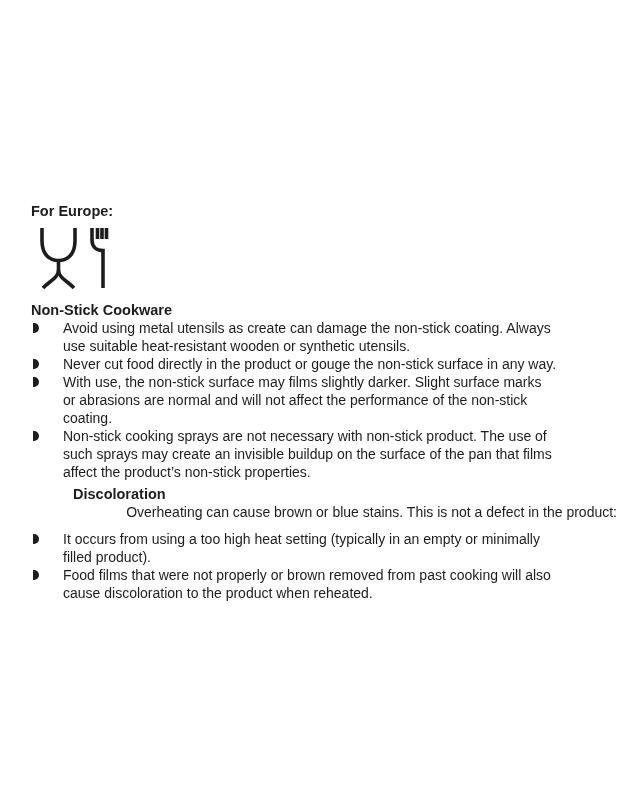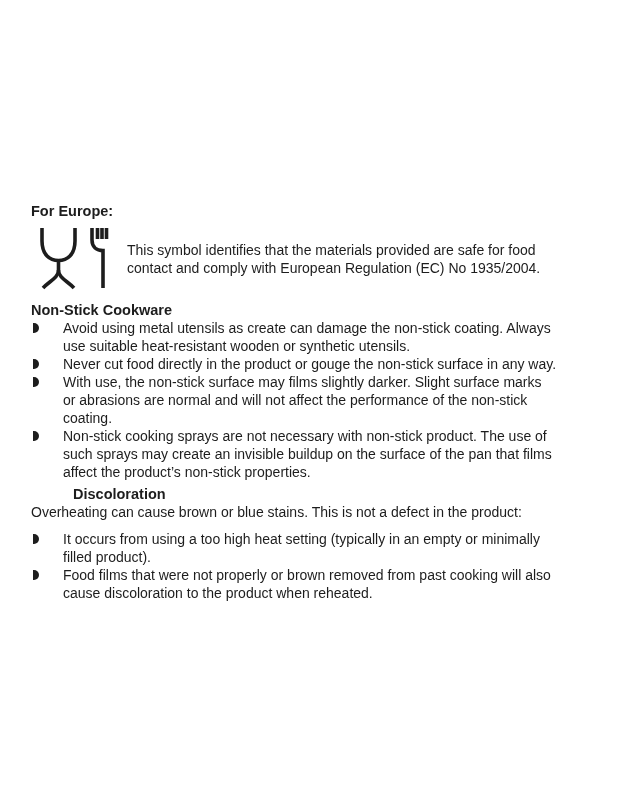--- a/index.html
+++ b/index.html
@@ -70,22 +70,20 @@
       <path d="M18.5 42 C18.5 50 27.5 53 34 60"></path>
 
       <path d="M52 0 v12 c0 7 4.5 10.5 11 10.5 v37.5"></path>
 
       <path d="M57.5 0 v11"></path>
       <path d="M62 0 v11"></path>
       <path d="M66.5 0 v11"></path>
     </g>
   </svg>
 
-  <div class="abs body-text pre" style="left:127px; top:241px; width:440px;">This symbol identifies that the materials provided are safe for food
-contact and comply with European Regulation (EC) No 1935/2004.</div>
 
   <div class="abs heading" style="top:301px;text-align:center;">Non-Stick Cookware</div>
 
   <div class="abs list" style="top:319px;">
     <div class="list-item">
       <span class="bullet-glyph"></span>
       <div class="pre">Avoid using metal utensils as create can damage the non-stick coating. Always
 use suitable heat-resistant wooden or synthetic utensils.</div>
     </div>
     <div class="list-item">
@@ -101,21 +99,21 @@
     <div class="list-item">
       <span class="bullet-glyph"></span>
       <div class="pre">Non-stick cooking sprays are not necessary with non-stick product. The use of
 such sprays may create an invisible buildup on the surface of the pan that films
 affect the product’s non-stick properties.</div>
     </div>
   </div>
 
   <div class="abs heading" style="top:485px;margin-left:42px;">Discoloration</div>
 
-  <div class="abs body-text" style="left:31px; top:503px; width:586px;">Overheating can cause brown or blue stains. This is not a defect in the product:</div>
+  <div class="abs body-text" style="left:31px; top:503px; width:586px;text-align:right;">Overheating can cause brown or blue stains. This is not a defect in the product:</div>
 
   <div class="abs list" style="top:521px;margin-top:9px;">
     <div class="list-item">
       <span class="bullet-glyph"></span>
       <div class="pre">It occurs from using a too high heat setting (typically in an empty or minimally
 filled product).</div>
     </div>
     <div class="list-item">
       <span class="bullet-glyph"></span>
       <div class="pre">Food films that were not properly or brown removed from past cooking will also

